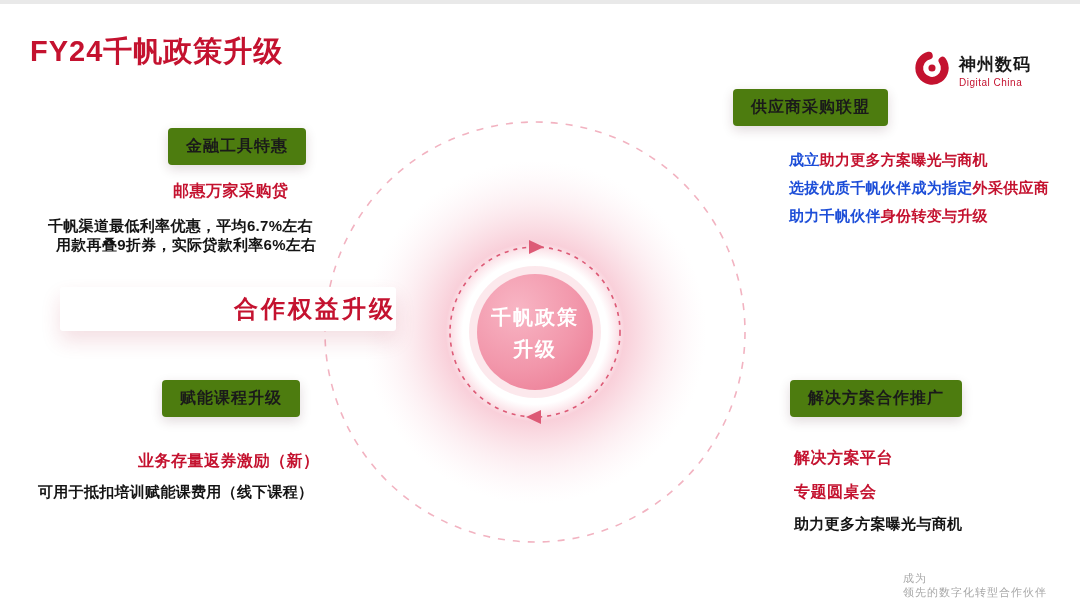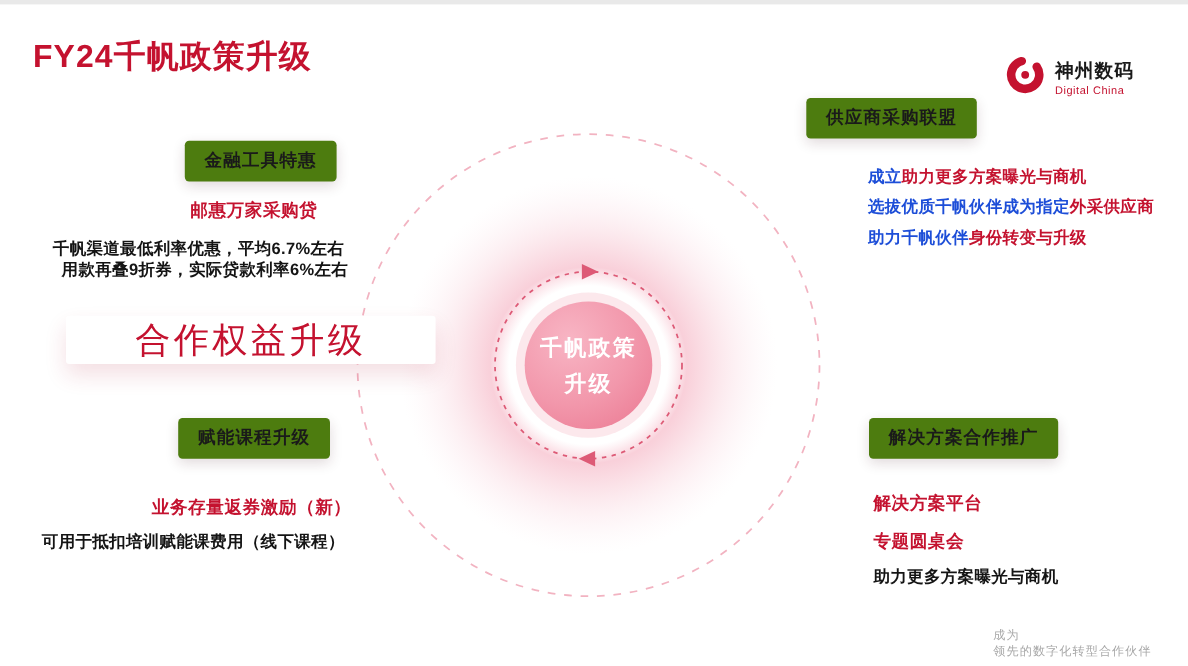--- a/index.html
+++ b/index.html
@@ -36,22 +36,22 @@
     white-space: nowrap;
     z-index: 4;
   }
 
   
   .bar {
     background: #fff;
     border-radius: 3px;
     box-shadow: 0 10px 20px rgba(180,30,60,0.14);
     height: 44px; line-height: 44px;
-    text-align: center;
-    font-size: 32px; font-weight: 400;
+    text-align: right;
+    font-size: 24px; font-weight: 700;
     color: #C4122F; letter-spacing: 3px;
     z-index: 5;
     white-space: nowrap;
   }
 
   .red-strong { color: #C4122F; font-weight: 700; font-size: 16px; letter-spacing: .5px; white-space: nowrap; z-index: 4; }
   .blk-line  { color: #141414; font-weight: 700; font-size: 15px; letter-spacing: .3px; white-space: nowrap; z-index: 4; }
   .mix-line  { font-size: 15px; font-weight: 700; letter-spacing: .3px; white-space: nowrap; z-index: 4; }
   .mix-line .b { color: #1d4ed8; }
   .mix-line .r { color: #C4122F; }

